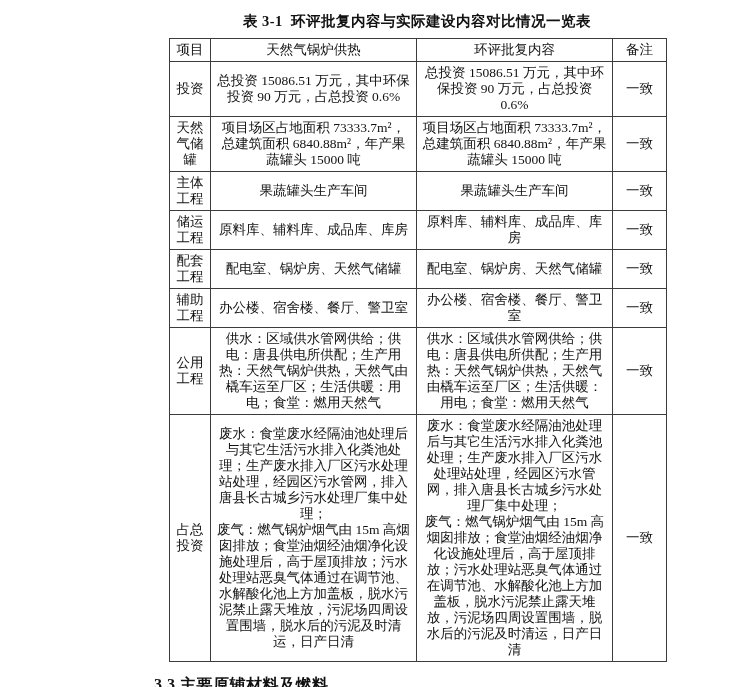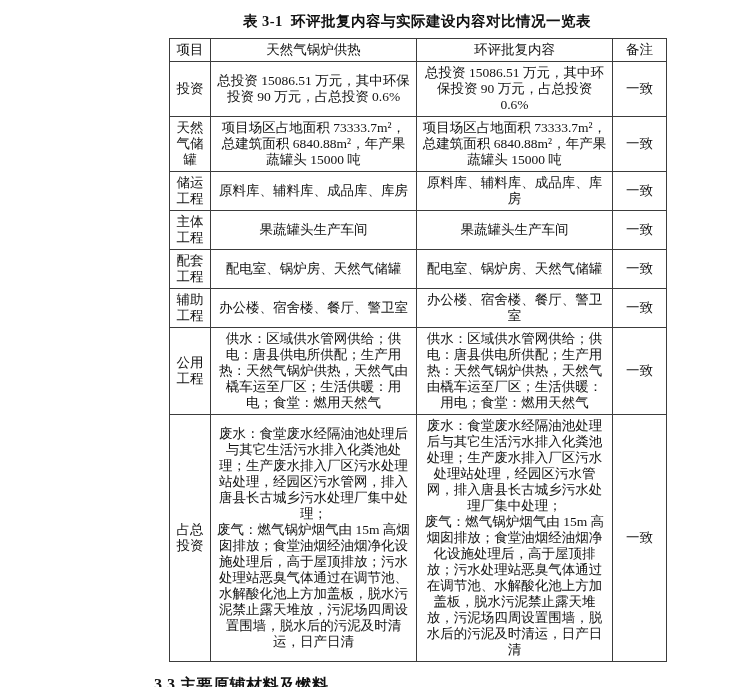--- a/index.html
+++ b/index.html
@@ -98,29 +98,29 @@
         <td>总投资 15086.51 万元，其中环保投资 90 万元，占总投资 0.6%</td>
         <td>一致</td>
       </tr>
       <tr>
         <td class="item-cell">天然气储罐</td>
         <td>项目场区占地面积 73333.7m²，总建筑面积 6840.88m²，年产果蔬罐头 15000 吨</td>
         <td>项目场区占地面积 73333.7m²，总建筑面积 6840.88m²，年产果蔬罐头 15000 吨</td>
         <td>一致</td>
       </tr>
       <tr>
+        <td class="item-cell">主体工程</td>
+        <td>果蔬罐头生产车间</td>
+        <td>果蔬罐头生产车间</td>
+        <td>一致</td>
+      </tr>
+      <tr>
         <td class="item-cell">储运工程</td>
         <td>原料库、辅料库、成品库、库房</td>
         <td>原料库、辅料库、成品库、库房</td>
-        <td>一致</td>
-      </tr>
-      <tr>
-        <td class="item-cell">主体工程</td>
-        <td>果蔬罐头生产车间</td>
-        <td>果蔬罐头生产车间</td>
         <td>一致</td>
       </tr>
       <tr>
         <td class="item-cell">配套工程</td>
         <td>配电室、锅炉房、天然气储罐</td>
         <td>配电室、锅炉房、天然气储罐</td>
         <td>一致</td>
       </tr>
       <tr>
         <td class="item-cell">辅助工程</td>

